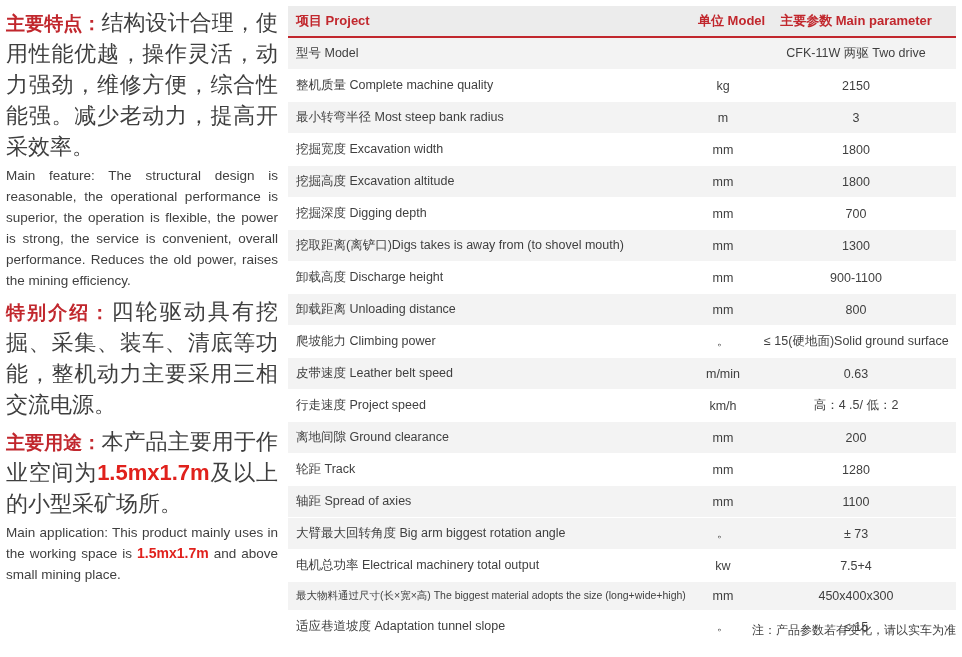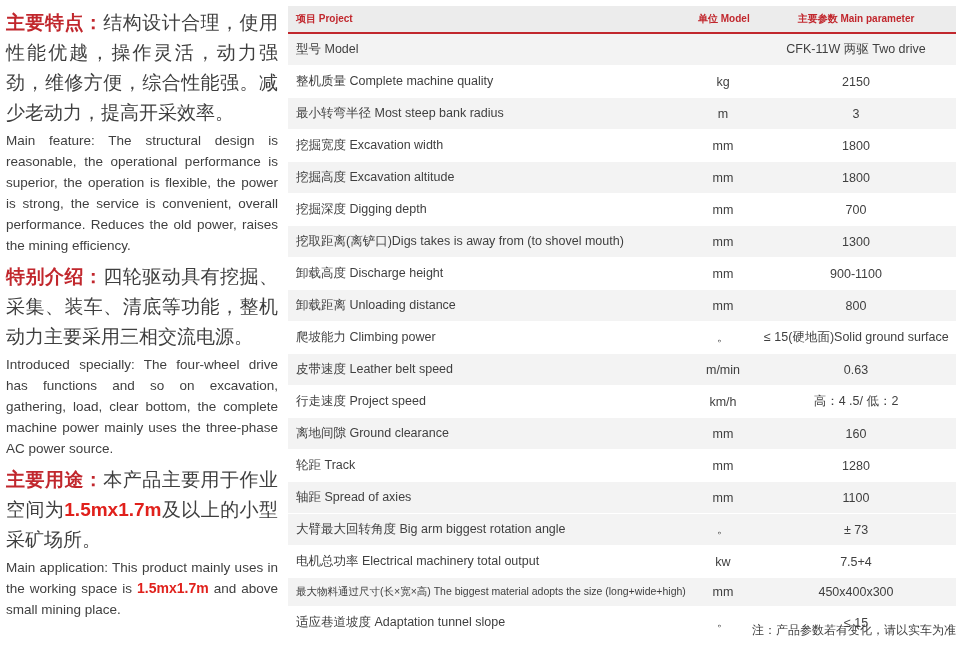--- a/index.html
+++ b/index.html
@@ -24,21 +24,21 @@
   }
   .sec { margin-bottom: 6px; }
   .cn-head {
     font-size: 19px;
     font-weight: bold;
     color: #c1272d;
     line-height: 30px;
     display: inline;
   }
   .cn-body {
-    font-size: 19px;
+    font-size: 22px;
     color: #3f3f3f;
     line-height: 30px;
     display: inline;
   }
   .cn-para {
     font-size: 19px;
     line-height: 30px;
     color: #3f3f3f;
     text-align: justify;
     margin: 0;
@@ -66,21 +66,21 @@
     width: 668px;
   }
   table {
     border-collapse: collapse;
     width: 668px;
     table-layout: fixed;
   }
   thead th {
     background: #ececec;
     color: #c1272d;
-    font-size: 10px;
+    font-size: 13px;
     font-weight: bold;
     padding: 6px 8px;
     text-align: center;
     border-bottom: 2px solid #c1272d;
     white-space: nowrap;
   }
   thead th.proj { text-align: left; }
   tbody td {
     font-size: 12.5px;
     padding: 7px 8px;
@@ -117,21 +117,20 @@
 
   <div id="left-col">
 
     <div class="sec">
       <p class="cn-para"><span class="cn-head">主要特点：</span><span class="cn-body">结构设计合理，使用性能优越，操作灵活，动力强劲，维修方便，综合性能强。减少老动力，提高开采效率。</span></p>
       <p class="en-para">Main feature: The structural design is reasonable, the operational performance is superior, the operation is flexible, the power is strong, the service is convenient, overall performance. Reduces the old power, raises the mining efficiency.</p>
     </div>
 
     <div class="sec">
       <p class="cn-para"><span class="cn-head">特别介绍：</span><span class="cn-body">四轮驱动具有挖掘、采集、装车、清底等功能，整机动力主要采用三相交流电源。</span></p>
-      <p class="en-para">Introduced specially: The four-wheel drive has functions and so on excavation, gathering, load, clear bottom, the complete machine power mainly uses the three-phase AC power source.</p>
     </div>
 
     <div class="sec">
       <p class="cn-para"><span class="cn-head">主要用途：</span><span class="cn-body">本产品主要用于作业空间为</span><span class="cn-body hl">1.5mx1.7m</span><span class="cn-body">及以上的小型采矿场所。</span></p>
       <p class="en-para"><span>Main application: This product mainly uses in the working space is </span><span class="hl-en">1.5mx1.7m</span><span> and above small mining place.</span></p>
     </div>
 
   </div>
 
   <div id="table-wrap">
@@ -205,21 +204,21 @@
             <td>0.63</td>
           </tr>
           <tr class="even">
             <td class="proj">行走速度 Project speed</td>
             <td>km/h</td>
             <td>高：4 .5/ 低：2</td>
           </tr>
           <tr class="odd">
             <td class="proj">离地间隙 Ground clearance</td>
             <td>mm</td>
-            <td>160</td>
+            <td>200</td>
           </tr>
           <tr class="even">
             <td class="proj">轮距 Track</td>
             <td>mm</td>
             <td>1280</td>
           </tr>
           <tr class="odd">
             <td class="proj">轴距 Spread of axies</td>
             <td>mm</td>
             <td>1100</td>

